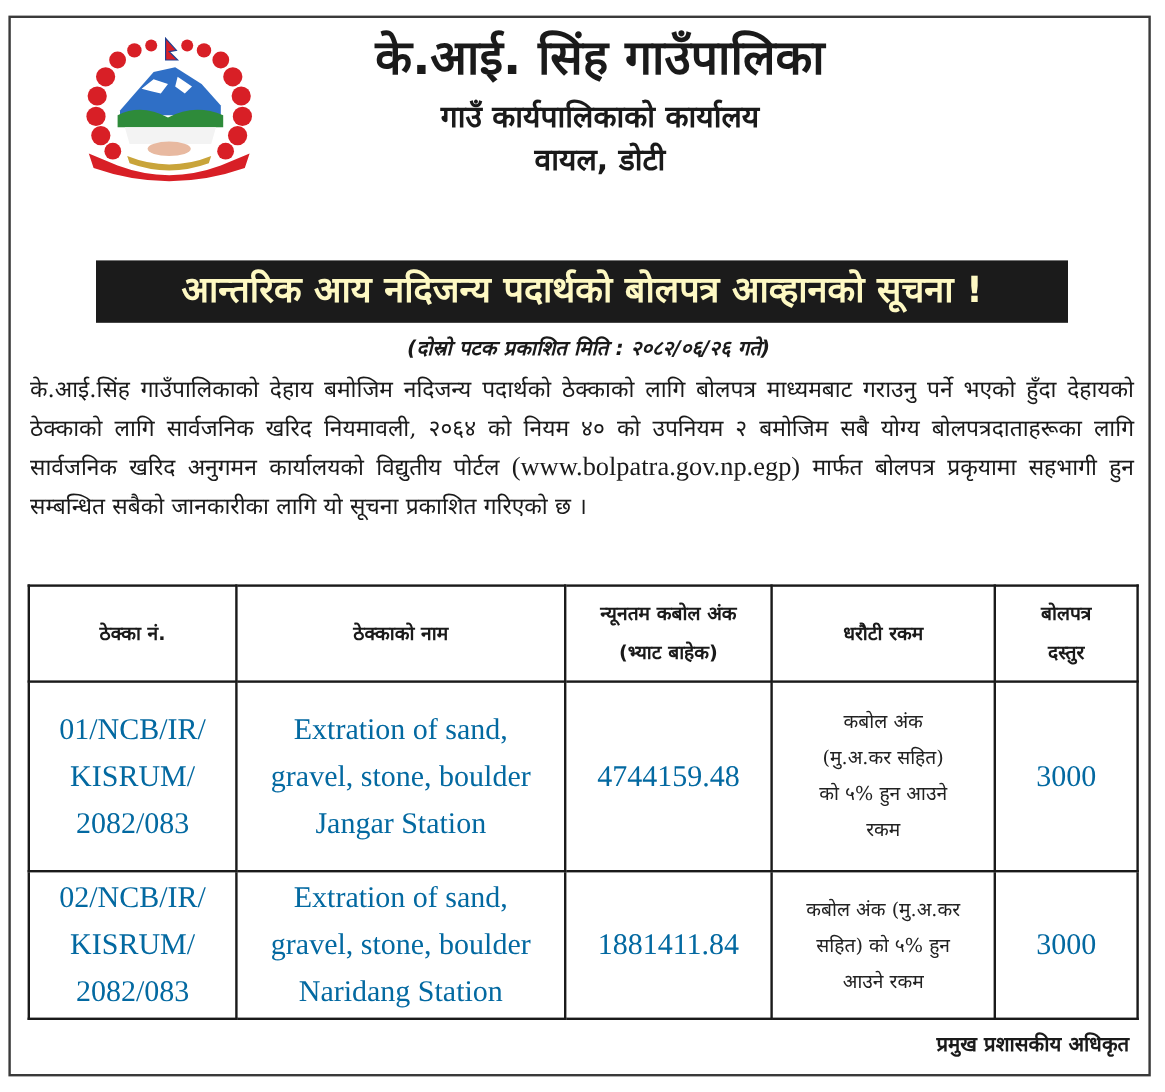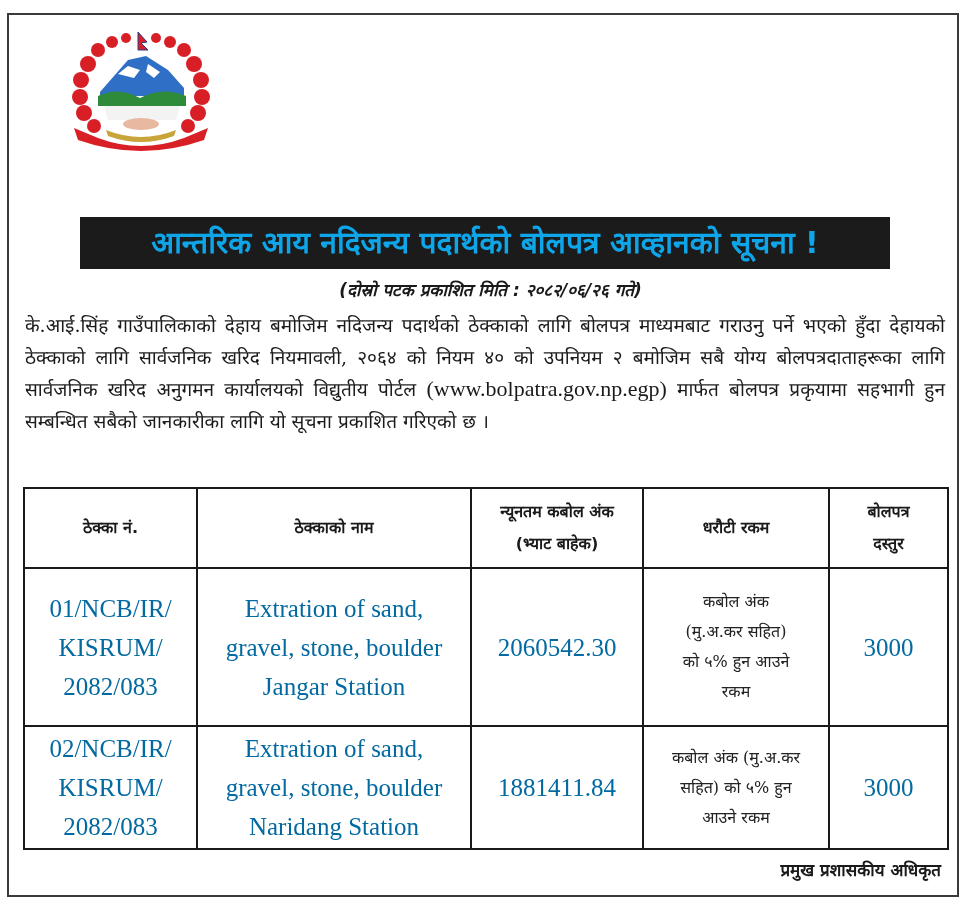--- a/index.html
+++ b/index.html
@@ -5,21 +5,21 @@
     html, body { margin:0; padding:0; background:#ffffff; }
     body { width:971px; height:910px; position:relative; overflow:hidden;
       font-family:"DejaVu Sans", sans-serif; color:#1a1a1a; }
     .frame { position:absolute; left:7px; top:13px; width:952px; height:884px;
       border:2px solid #3a3a3a; box-sizing:border-box; }
     .emblem { position:absolute; left:68px; top:30px; width:146px; height:126px; }
     .header { position:absolute; left:220px; top:18px; width:560px; text-align:center; }
     .h-title { font-size:40px; font-weight:bold; line-height:62px; letter-spacing:0; }
     .h-sub { font-size:25px; font-weight:bold; line-height:36px; }
     .banner { position:absolute; left:80px; top:217px; width:810px; height:52px;
-      background:#1b1b1b; color:#0ea5e9; font-size:30px; font-weight:bold;
+      background:#1b1b1b; color:#fef9c3; font-size:30px; font-weight:bold;
       text-align:center; line-height:52px; }
     .pubdate { position:absolute; left:5px; top:278px; width:971px; text-align:center;
       font-size:17px; font-weight:bold; font-style:italic; }
     .para { position:absolute; left:25px; top:310px; width:920px; font-family:"DejaVu Serif", serif;
       font-size:19px; line-height:31.5px; text-align:justify; }
     .para .url { font-family:"Liberation Serif", serif; font-size:22px; }
     table.tender { position:absolute; left:23px; top:487px; width:924px;
       border-collapse:collapse; table-layout:fixed; }
     table.tender th, table.tender td { border:2.5px solid #1a1a1a; text-align:center;
       vertical-align:middle; padding:2px 4px; }
@@ -67,20 +67,23 @@
   <path d="M36 76 L112 76 L108 90 L40 90 Z" fill="#f3f3f3"></path>
 
   <ellipse cx="73" cy="94" rx="18" ry="6" fill="#e8b9a0"></ellipse>
 
   <path d="M38 100 Q73 114 108 100 L106 106 Q73 118 40 106 Z" fill="#c9a43a"></path>
 
   <path d="M6 98 L30 108 Q73 124 116 108 L140 98 L136 110 Q73 132 10 110 Z" fill="#d81f26"></path>
 </svg>
 
 <div class="header">
+  <div class="h-title">के.आई. सिंह गाउँपालिका</div>
+  <div class="h-sub">गाउँ कार्यपालिकाको कार्यालय</div>
+  <div class="h-sub">वायल, डोटी</div>
 </div>
 
 <div class="banner">आन्तरिक आय नदिजन्य पदार्थको बोलपत्र आव्हानको सूचना !</div>
 
 <div class="pubdate">(दोस्रो पटक प्रकाशित मिति : २०८२/०६/२६ गते)</div>
 
 <div class="para"><span>के.आई.सिंह गाउँपालिकाको देहाय बमोजिम नदिजन्य पदार्थको ठेक्काको लागि बोलपत्र माध्यमबाट गराउनु पर्ने भएको हुँदा देहायको ठेक्काको लागि सार्वजनिक खरिद नियमावली, २०६४ को नियम ४० को उपनियम २ बमोजिम सबै योग्य बोलपत्रदाताहरूका लागि सार्वजनिक खरिद अनुगमन कार्यालयको विद्युतीय पोर्टल </span><span class="url">(www.bolpatra.gov.np.egp)</span><span> मार्फत बोलपत्र प्रकृयामा सहभागी हुन सम्बन्धित सबैको जानकारीका लागि यो सूचना प्रकाशित गरिएको छ ।</span></div>
 
 <table class="tender">
   <colgroup>
@@ -110,21 +113,21 @@
       <td class="en">
         <div>01/NCB/IR/</div>
         <div>KISRUM/</div>
         <div>2082/083</div>
       </td>
       <td class="en">
         <div>Extration of sand,</div>
         <div>gravel, stone, boulder</div>
         <div>Jangar Station</div>
       </td>
-      <td class="en">2060542.30</td>
+      <td class="en">4744159.48</td>
       <td class="np">
         <div>कबोल अंक</div>
         <div>(मु.अ.कर सहित)</div>
         <div>को ५% हुन आउने</div>
         <div>रकम</div>
       </td>
       <td class="en">3000</td>
     </tr>
     <tr class="r2">
       <td class="en">

